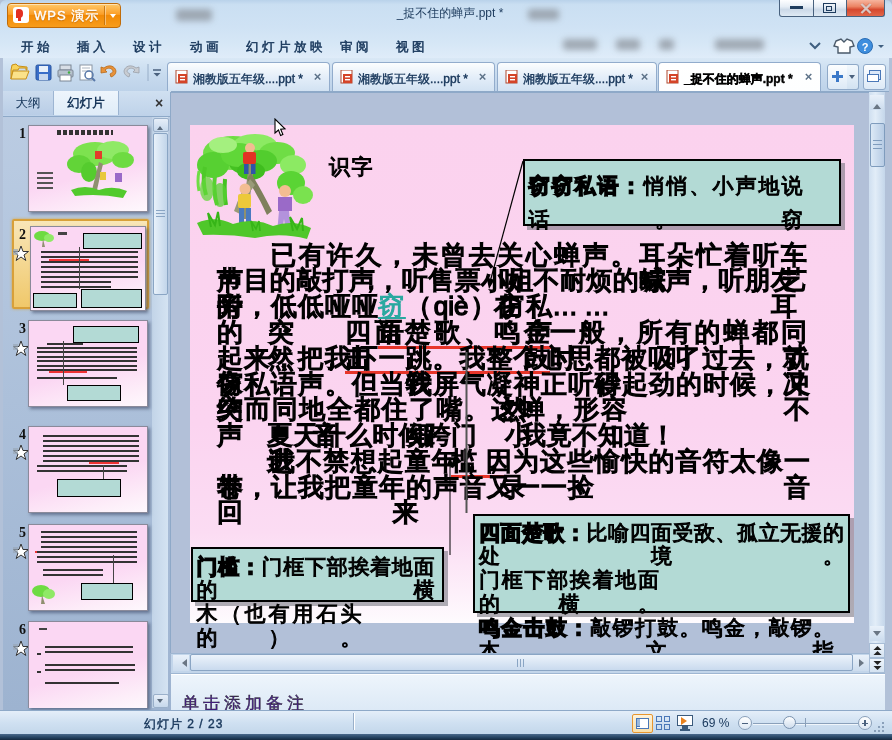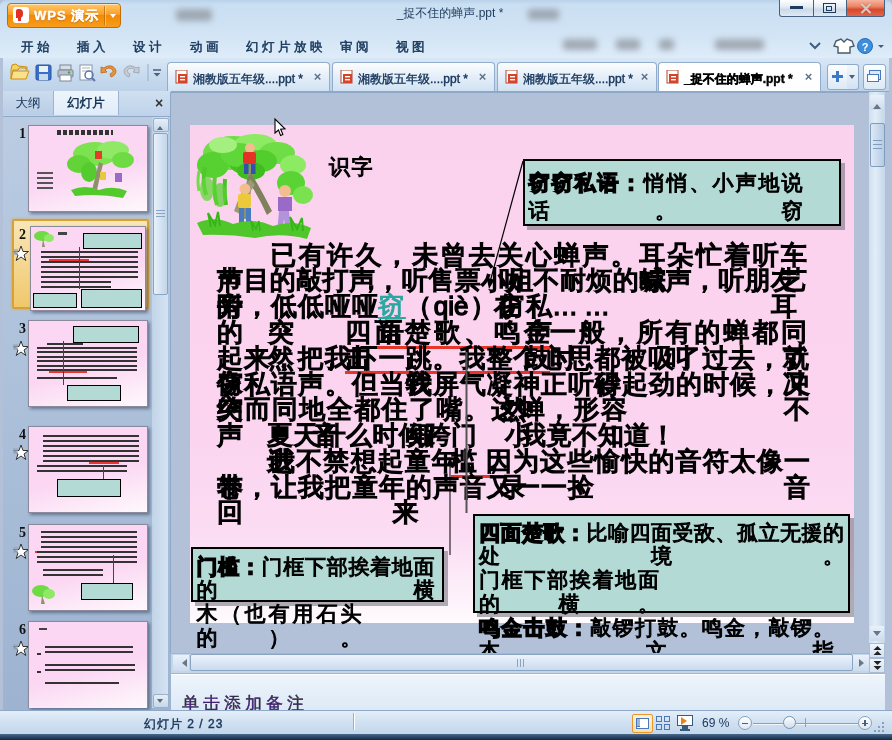--- a/index.html
+++ b/index.html
@@ -13,21 +13,21 @@
  background:linear-gradient(180deg,#d9e8f6 0%,#c9dcef 45%,#bdd2e9 100%);
  border-bottom:1px solid #8ea9c8}
 
 #wpsbtn{left:7px;top:3px;width:112px;height:23px;border-radius:4px;
  background:linear-gradient(180deg,#ffc96a 0%,#fb9e27 45%,#f28a05 50%,#f89d1c 100%);
  border:1px solid #c06c0a;box-shadow:inset 0 1px 0 rgba(255,255,255,.5)}
 #wpslogo{left:5px;top:3px;width:16px;height:16px;background:#fff;border-radius:3px}
 #wpslogo:after{content:"";position:absolute;left:3px;top:2px;width:7px;height:9px;
  background:#e33022;border-radius:2px 4px 4px 0}
 #wpslogo:before{content:"";position:absolute;left:5px;top:9px;width:3px;height:5px;background:#e33022;z-index:2}
-#wpstext{left:26px;top:3px;font-size:13px;font-weight:bold;color:#fff;letter-spacing:1px;
+#wpstext{left:26px;top:3px;font-size:13px;font-weight:normal;color:#fff;letter-spacing:1px;
  text-shadow:0 1px 1px rgba(120,60,0,.5);-webkit-text-stroke:.4px #fff}
 #wpssep{left:96px;top:2px;width:1px;height:19px;background:rgba(190,110,10,.8);box-shadow:1px 0 0 rgba(255,255,255,.4)}
 #wpsarr{left:102px;top:10px;width:0;height:0;border:3.5px solid transparent;border-top:4px solid #fff}
 .blur1{background:#8e959e;filter:blur(3px);opacity:.75;border-radius:3px}
 #wtitle{left:330px;top:5px;width:240px;text-align:center;font-size:12px;color:#1c3a5c}
 
 #winbtns{left:779px;top:0;width:106px;height:18px}
 .wbtn{position:absolute;top:0;height:17px;border:1px solid #48617e;border-top:none;box-sizing:border-box;
  background:linear-gradient(180deg,#fdfeff 0%,#e7eef6 40%,#ccd9e8 60%,#dfeaf4 100%)}
 #bmin{left:0;width:35px;border-radius:0 0 0 3px}
@@ -405,21 +405,21 @@
 <div class="line jst" style="top:268.3px;width:580px">节目的敲打声，听售票小姐不耐烦的喊声，听朋友附在耳</div>
 <div class="line" style="top:294.1px"><span class="seg" style="width:161px">旁，低低哑哑的</span><span class="seg redu" style="width:174px"><span class="teal">窃</span>（qiè）窃私语声</span><span style="letter-spacing:6px">……</span></div>
 <div class="line" style="top:319.9px"><span class="sp" style="width:51px"></span><span class="seg" style="width:77px">突然，</span><span class="seg redu" style="width:205px">四面楚歌、鸣金击鼓</span><span class="seg" style="width:257px">一般，所有的蝉都同时叫了</span></div>
 <div class="line jst" style="top:345.7px;width:592px">起来，把我吓一跳。我整个心思都被吸了过去，就像铁砂冲</div>
 <div class="line jst" style="top:371.5px;width:593px">窃私语声。但当我屏气凝神正听得起劲的时候，又突然不</div>
 <div class="line" style="top:397.3px"><span class="seg" style="width:410px">约而同地全都住了嘴。这蝉，形容声音细小！</span></div>
 <div class="line" style="top:423.1px"><span class="sp" style="width:50px"></span><span class="seg" style="width:184px">夏天什么时候跨进</span><span class="seg redu" style="width:54px;letter-spacing:-2.1px">门槛，</span><span style="margin-left:15px">我竟不知道！</span></div>
 <div class="line jst" style="top:448.9px;width:593px"><span class="sp" style="width:51px"></span>我不禁想起童年，因为这些愉快的音符太像一卷录音</div>
 <div class="line" style="top:474.7px"><span class="seg" style="width:377px">带，让我把童年的声音又一一捡回来。</span></div>
 
-<div class="box" style="left:522.5px;top:159px;width:318px;height:67px;padding:8px 0 14px 4px;line-height:28px">
+<div class="box" style="left:522.5px;top:159px;width:318px;height:67px;padding:8px 0 14px 4px;line-height:34px">
  <div style="width:274px"><b>窃窃私语：</b>悄悄、小声地说话。窃</div>
 </div>
 <div class="box" style="left:190.5px;top:546.5px;width:253.5px;height:55px;padding:6px 0 0 4px;line-height:23.8px">
  <div style="width:238px"><b>门槛：</b>门框下部挨着地面的横</div>
  <div style="width:165px">木（也有用石头的）。</div>
 </div>
 <div class="box" style="left:472.5px;top:513.5px;width:377px;height:99.5px;padding:5px 0 0 4.5px;line-height:23.8px">
  <div style="width:365px"><b>四面楚歌：</b>比喻四面受敌、孤立无援的处境。</div>
  <div style="width:180px">门框下部挨着地面的横。</div>
  <div style="width:355px"><b>鸣金击鼓：</b>敲锣打鼓。鸣金，敲锣。本文指</div>

